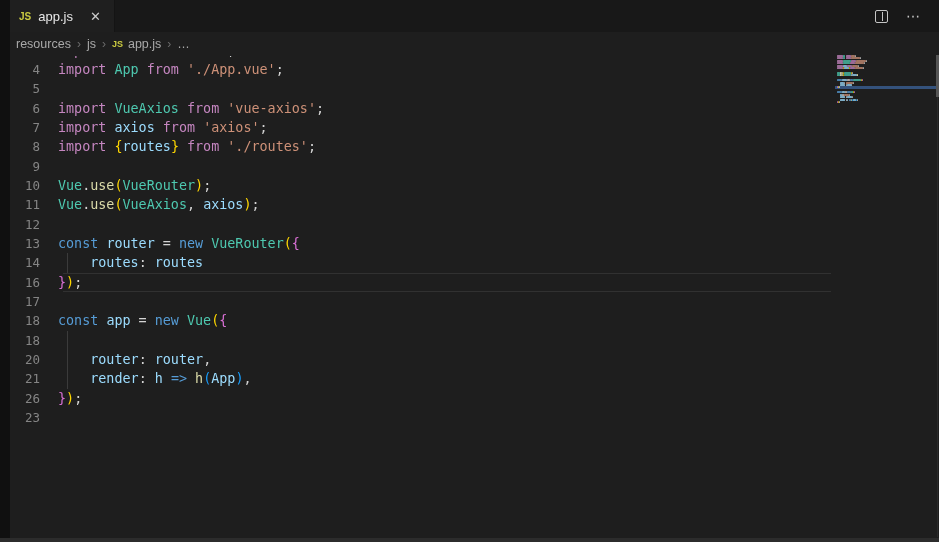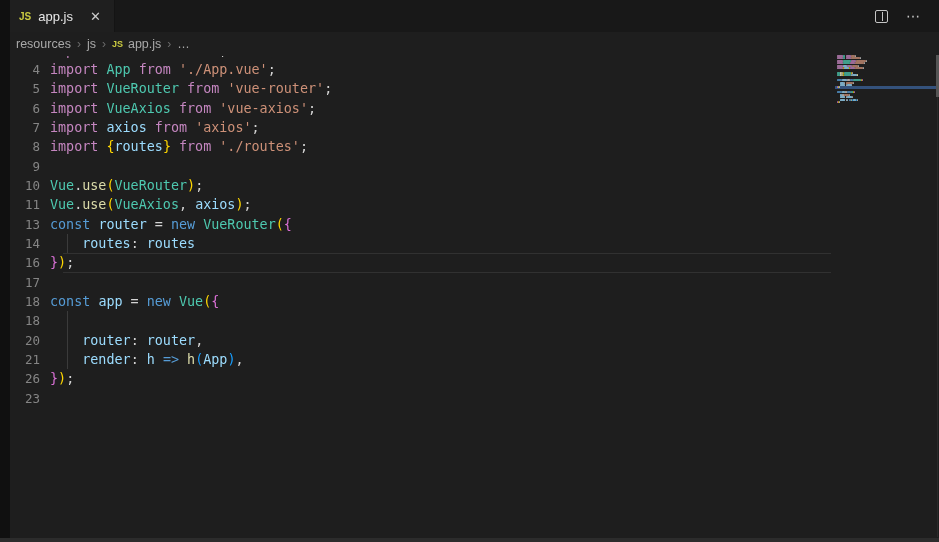--- a/index.html
+++ b/index.html
@@ -29,21 +29,21 @@
   .breadcrumb { position:absolute; left:10px; top:32px; right:0; height:24px; background:#1e1e1e; display:flex; align-items:center; padding-left:4px; font-size:12.5px; color:#a9a9a9; }
   .crumb { display:flex; align-items:center; gap:5px; padding:0 2px; cursor:pointer; }
   .crumb-sep { color:#6b6b6b; padding:0 4px; font-size:12px; }
 
   
   .editor { position:absolute; left:10px; top:56px; right:0; bottom:5px; overflow:hidden; background:#1e1e1e; }
   #code-lines { margin-top:-15.3px; }
   .code-line { position:relative; display:flex; height:19.33px; line-height:19.33px; white-space:pre;
     font-family:"DejaVu Sans Mono", monospace; font-size:13.4px; }
   .line-number { width:30px; text-align:right; color:#858585; font-size:12.5px; flex:0 0 30px; }
-  .line-content { margin-left:10px; }
+  .line-content { margin-left:18px; }
   .cur-line-box { position:absolute; left:53px; width:768px; top:0; height:19.33px; border-top:1px solid #313131; border-bottom:1px solid #313131; pointer-events:none; }
   .indent-guide { position:absolute; left:57px; top:0; bottom:0; width:1px; background:#3b3b3b; pointer-events:none; }
 
   
   .minimap { position:absolute; left:835px; top:55px; width:101px; height:120px; }
   .mm-bar { position:absolute; height:2px; border-radius:0.5px; }
   .mm-cur { position:absolute; left:0; width:101px; height:2.5px; background:rgba(64,110,175,0.65); }
 
   
   .v-scroll-track { position:absolute; right:1px; top:55px; width:1px; bottom:5px; background:#2a2a2a; }
@@ -85,27 +85,28 @@
       <span class="crumb-sep">›</span>
       <span class="crumb">
         <span>…</span>
       </span>
     </div>
 
   <div class="editor">
     <div id="code-lines">
         <div class="code-line"><span class="line-number">3</span><span class="line-content"><span style="color: rgb(197, 134, 192);">import </span><span style="color: rgb(78, 201, 176);">Vue</span><span style="color: rgb(197, 134, 192);"> from </span><span style="color: rgb(206, 145, 120);">'vue'</span><span style="color: rgb(212, 212, 212);">;</span></span></div>
         <div class="code-line"><span class="line-number">4</span><span class="line-content"><span style="color: rgb(197, 134, 192);">import </span><span style="color: rgb(78, 201, 176);">App</span><span style="color: rgb(197, 134, 192);"> from </span><span style="color: rgb(206, 145, 120);">'./App.vue'</span><span style="color: rgb(212, 212, 212);">;</span></span></div>
-        <div class="code-line"><span class="line-number">5</span><span class="line-content"><span style="color: rgb(197, 134, 192);">import </span><span style="color: rgb(78, 201, 176);">VueRouter</span><span style="color: rgb(197, 134, 192);"> from </span><span style="color: rgb(206, 145, 120);">'vue-router'</span><span style="color: rgb(212, 212, 212);">;</span></span></div>
+        <div class="code-line"><span class="line-number">5</span></div>
         <div class="code-line"><span class="line-number">6</span><span class="line-content"><span style="color: rgb(197, 134, 192);">import </span><span style="color: rgb(78, 201, 176);">VueAxios</span><span style="color: rgb(197, 134, 192);"> from </span><span style="color: rgb(206, 145, 120);">'vue-axios'</span><span style="color: rgb(212, 212, 212);">;</span></span></div>
         <div class="code-line"><span class="line-number">7</span><span class="line-content"><span style="color: rgb(197, 134, 192);">import </span><span style="color: rgb(156, 220, 254);">axios</span><span style="color: rgb(197, 134, 192);"> from </span><span style="color: rgb(206, 145, 120);">'axios'</span><span style="color: rgb(212, 212, 212);">;</span></span></div>
         <div class="code-line"><span class="line-number">8</span><span class="line-content"><span style="color: rgb(197, 134, 192);">import </span><span style="color: rgb(255, 215, 0);">{</span><span style="color: rgb(156, 220, 254);">routes</span><span style="color: rgb(255, 215, 0);">}</span><span style="color: rgb(197, 134, 192);"> from </span><span style="color: rgb(206, 145, 120);">'./routes'</span><span style="color: rgb(212, 212, 212);">;</span></span></div>
         <div class="code-line"><span class="line-number">9</span><span class="line-content"></span></div>
         <div class="code-line"><span class="line-number">10</span><span class="line-content"><span style="color: rgb(78, 201, 176);">Vue</span><span style="color: rgb(212, 212, 212);">.</span><span style="color: rgb(220, 220, 170);">use</span><span style="color: rgb(255, 215, 0);">(</span><span style="color: rgb(78, 201, 176);">VueRouter</span><span style="color: rgb(255, 215, 0);">)</span><span style="color: rgb(212, 212, 212);">;</span></span></div>
         <div class="code-line"><span class="line-number">11</span><span class="line-content"><span style="color: rgb(78, 201, 176);">Vue</span><span style="color: rgb(212, 212, 212);">.</span><span style="color: rgb(220, 220, 170);">use</span><span style="color: rgb(255, 215, 0);">(</span><span style="color: rgb(78, 201, 176);">VueAxios</span><span style="color: rgb(212, 212, 212);">, </span><span style="color: rgb(156, 220, 254);">axios</span><span style="color: rgb(255, 215, 0);">)</span><span style="color: rgb(212, 212, 212);">;</span></span></div>
+        <div class="code-line"><span class="line-number">12</span><span class="line-content"></span></div>
         <div class="code-line"><span class="line-number">13</span><span class="line-content"><span style="color: rgb(86, 156, 214);">const </span><span style="color: rgb(156, 220, 254);">router</span><span style="color: rgb(212, 212, 212);"> = </span><span style="color: rgb(86, 156, 214);">new </span><span style="color: rgb(78, 201, 176);">VueRouter</span><span style="color: rgb(255, 215, 0);">(</span><span style="color: rgb(218, 112, 214);">{</span></span></div>
         <div class="code-line"><div class="indent-guide"></div><span class="line-number">14</span><span class="line-content"><span style="color: rgb(212, 212, 212);">    </span><span style="color: rgb(156, 220, 254);">routes</span><span style="color: rgb(212, 212, 212);">: </span><span style="color: rgb(156, 220, 254);">routes</span></span></div>
         <div class="code-line"><div class="cur-line-box"></div><span class="line-number">16</span><span class="line-content"><span style="color: rgb(218, 112, 214);">}</span><span style="color: rgb(255, 215, 0);">)</span><span style="color: rgb(212, 212, 212);">;</span></span></div>
         <div class="code-line"><span class="line-number">17</span><span class="line-content"></span></div>
         <div class="code-line"><span class="line-number">18</span><span class="line-content"><span style="color: rgb(86, 156, 214);">const </span><span style="color: rgb(156, 220, 254);">app</span><span style="color: rgb(212, 212, 212);"> = </span><span style="color: rgb(86, 156, 214);">new </span><span style="color: rgb(78, 201, 176);">Vue</span><span style="color: rgb(255, 215, 0);">(</span><span style="color: rgb(218, 112, 214);">{</span></span></div>
         <div class="code-line"><div class="indent-guide"></div><span class="line-number">18</span></div>
         <div class="code-line"><div class="indent-guide"></div><span class="line-number">20</span><span class="line-content"><span style="color: rgb(212, 212, 212);">    </span><span style="color: rgb(156, 220, 254);">router</span><span style="color: rgb(212, 212, 212);">: </span><span style="color: rgb(156, 220, 254);">router</span><span style="color: rgb(212, 212, 212);">,</span></span></div>
         <div class="code-line"><div class="indent-guide"></div><span class="line-number">21</span><span class="line-content"><span style="color: rgb(212, 212, 212);">    </span><span style="color: rgb(156, 220, 254);">render</span><span style="color: rgb(212, 212, 212);">: </span><span style="color: rgb(156, 220, 254);">h</span><span style="color: rgb(212, 212, 212);"> </span><span style="color: rgb(86, 156, 214);">=&gt;</span><span style="color: rgb(212, 212, 212);"> </span><span style="color: rgb(220, 220, 170);">h</span><span style="color: rgb(23, 159, 255);">(</span><span style="color: rgb(156, 220, 254);">App</span><span style="color: rgb(23, 159, 255);">)</span><span style="color: rgb(212, 212, 212);">,</span></span></div>
         <div class="code-line"><span class="line-number">26</span><span class="line-content"><span style="color: rgb(218, 112, 214);">}</span><span style="color: rgb(255, 215, 0);">)</span><span style="color: rgb(212, 212, 212);">;</span></span></div>
         <div class="code-line"><span class="line-number">23</span><span class="line-content"></span></div>

